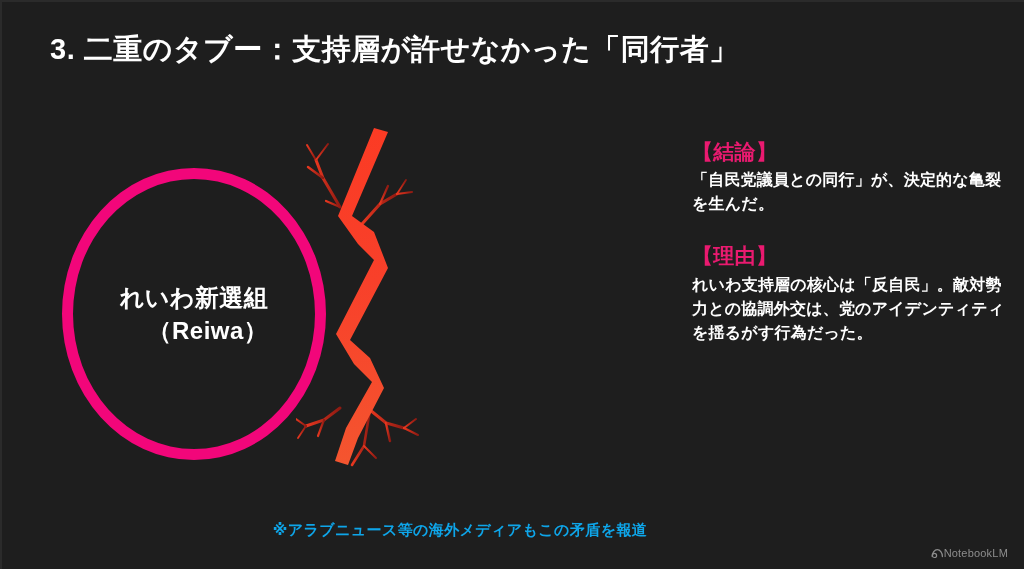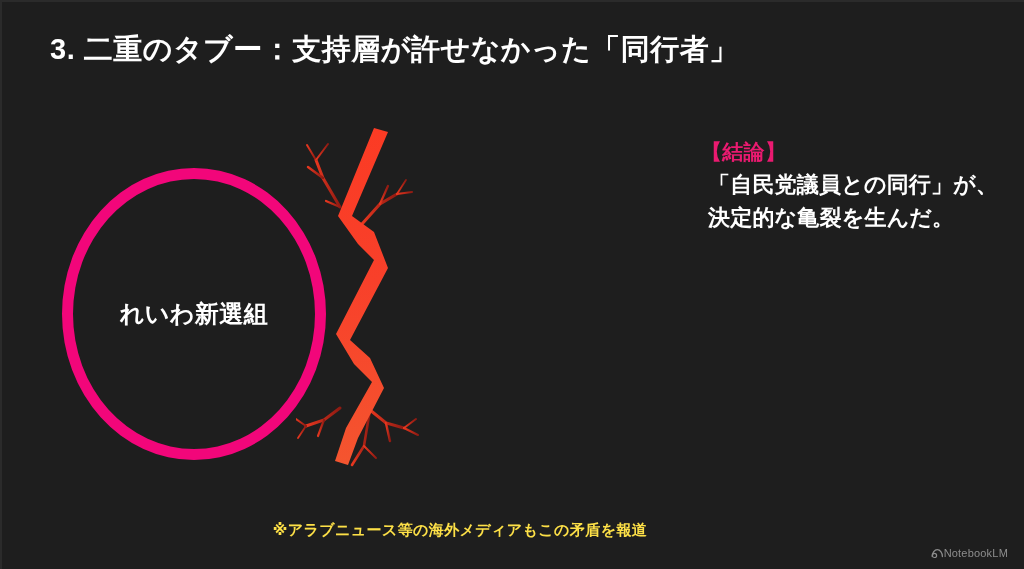--- a/index.html
+++ b/index.html
@@ -116,40 +116,38 @@
   .note-block { margin-bottom: 26px; }
   .note-block:last-child { margin-bottom: 0; }
 
   .note-head {
     color: #ea1a70;
     font-size: 21px;
     font-weight: bold;
     line-height: 1.3;
     margin-bottom: 3px;
     letter-spacing: 0.3px;
-    margin-left: 9px;
   }
 
   .note-body {
     color: #ffffff;
-    font-size: 22px;
+    font-size: 16px;
     font-weight: bold;
     line-height: 1.5;
     letter-spacing: 0.2px;
-    margin-left: 16px;
   }
 
   
   .footnote {
     position: absolute;
     left: 0;
     top: 521px;
     width: 920px;
     text-align: center;
-    color: #fde047;
+    color: #0ea5e9;
     font-size: 15px;
     font-weight: bold;
     letter-spacing: 0.4px;
   }
 
   
   .watermark {
     position: absolute;
     right: 16px;
     bottom: 10px;
@@ -167,20 +165,21 @@
 
 <div id="slide">
 
   <div class="slide-title">3. 二重のタブー：支持層が許せなかった「同行者」</div>
 
   <div class="diagram">
 
     <div class="node node-reiwa">
       <div class="node-label">
         <span>れいわ新選組</span>
+        <span class="sub">（Reiwa）</span>
       </div>
     </div>
 
 
     <div class="crack-wrap">
       <svg width="130" height="360" viewBox="0 0 130 360" aria-hidden="true">
         <defs>
           <linearGradient id="crackGrad" x1="0" y1="0" x2="0" y2="1">
             <stop offset="0%" stop-color="#fb3b24"></stop>
             <stop offset="45%" stop-color="#f8402a"></stop>
@@ -246,20 +245,24 @@
     </div>
   </div>
 
   <div class="notes">
 
     <div class="note-block">
       <div class="note-head">【結論】</div>
       <div class="note-body">「自民党議員との同行」が、決定的な亀裂を生んだ。</div>
     </div>
 
+    <div class="note-block">
+      <div class="note-head">【理由】</div>
+      <div class="note-body">れいわ支持層の核心は「反自民」。敵対勢力との協調外交は、党のアイデンティティを揺るがす行為だった。</div>
+    </div>
   </div>
 
   <div class="footnote">※アラブニュース等の海外メディアもこの矛盾を報道</div>
 
   <div class="watermark">
     <span>
       <svg width="13" height="11" viewBox="0 0 13 11" aria-hidden="true">
         <path d="M1.2 8.6 C1.2 4.4 3.6 1.6 6.3 1.6 C9.0 1.6 11.4 4.4 11.4 8.6" fill="none" stroke="#8d8d8d" stroke-width="1.3" stroke-linecap="round"></path>
         <circle cx="3.5" cy="7.4" r="2.1" fill="none" stroke="#8d8d8d" stroke-width="1.2"></circle>
       </svg>

